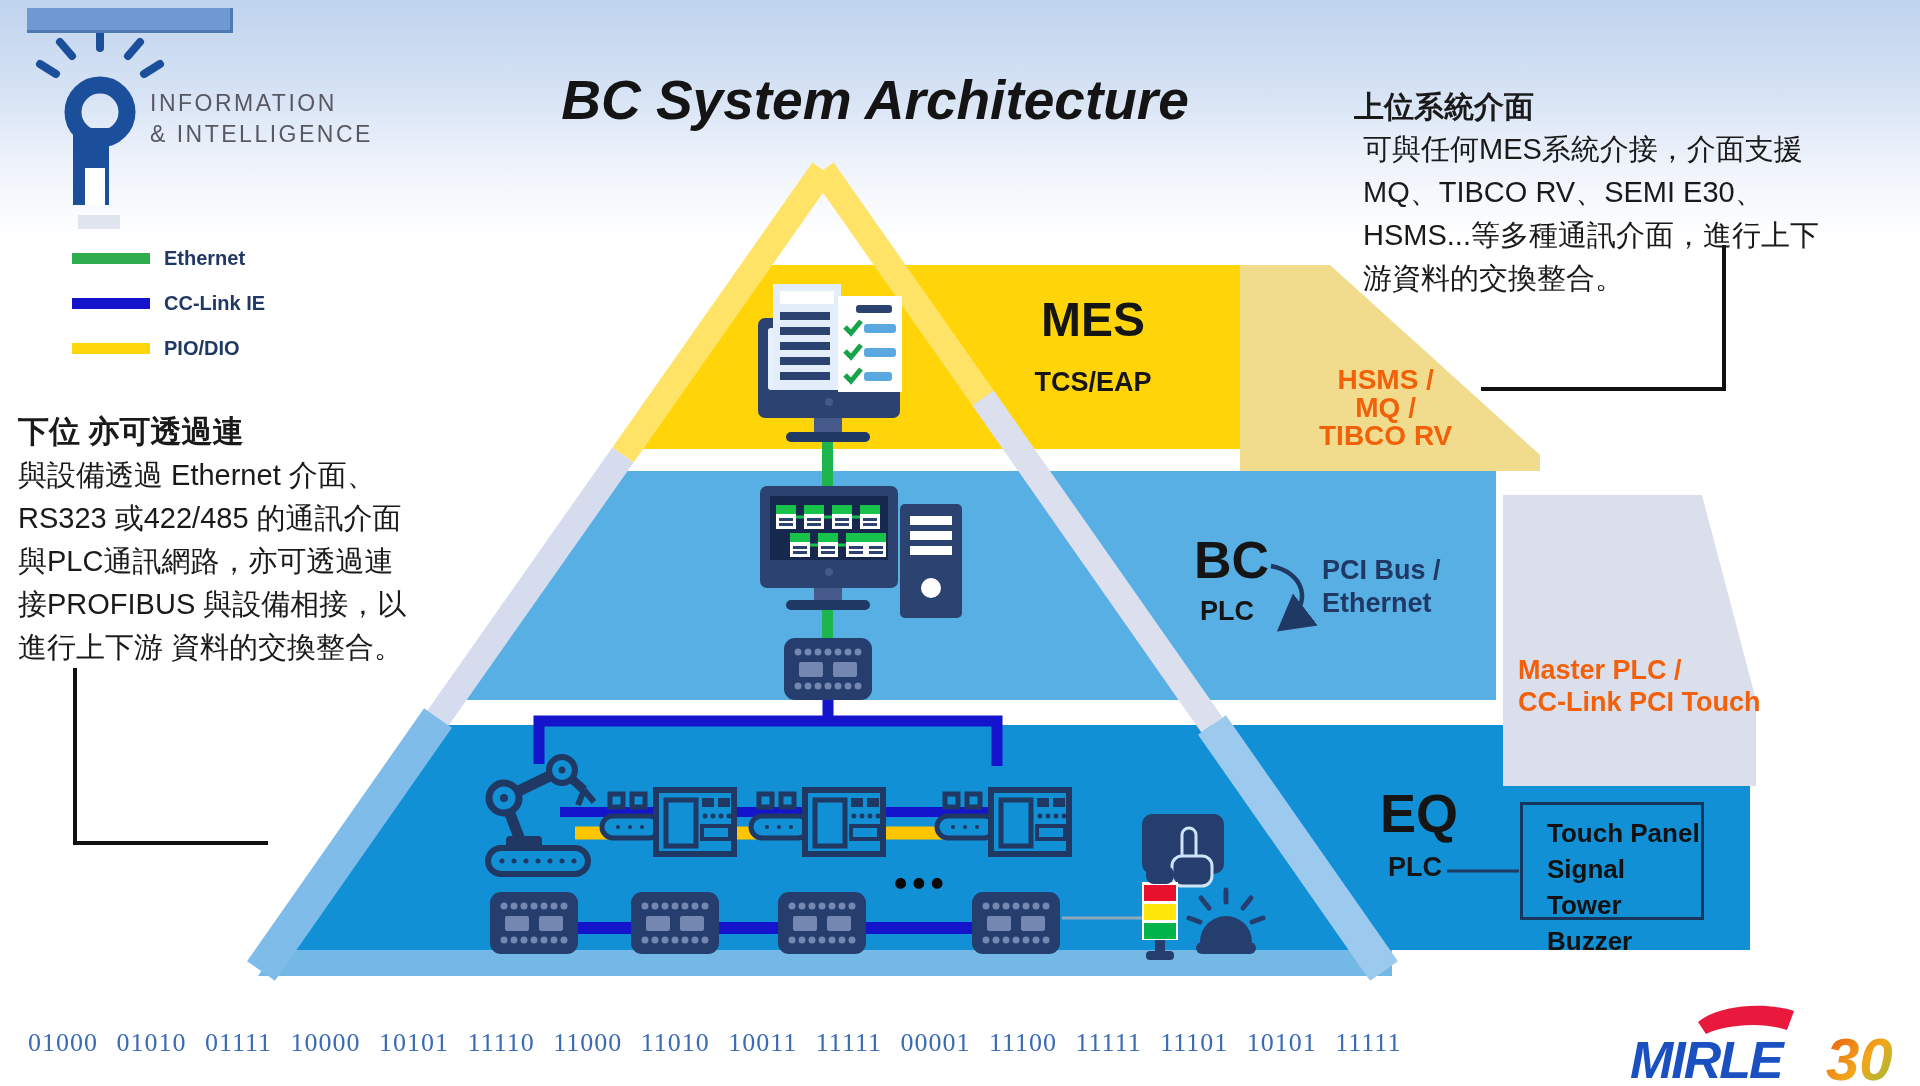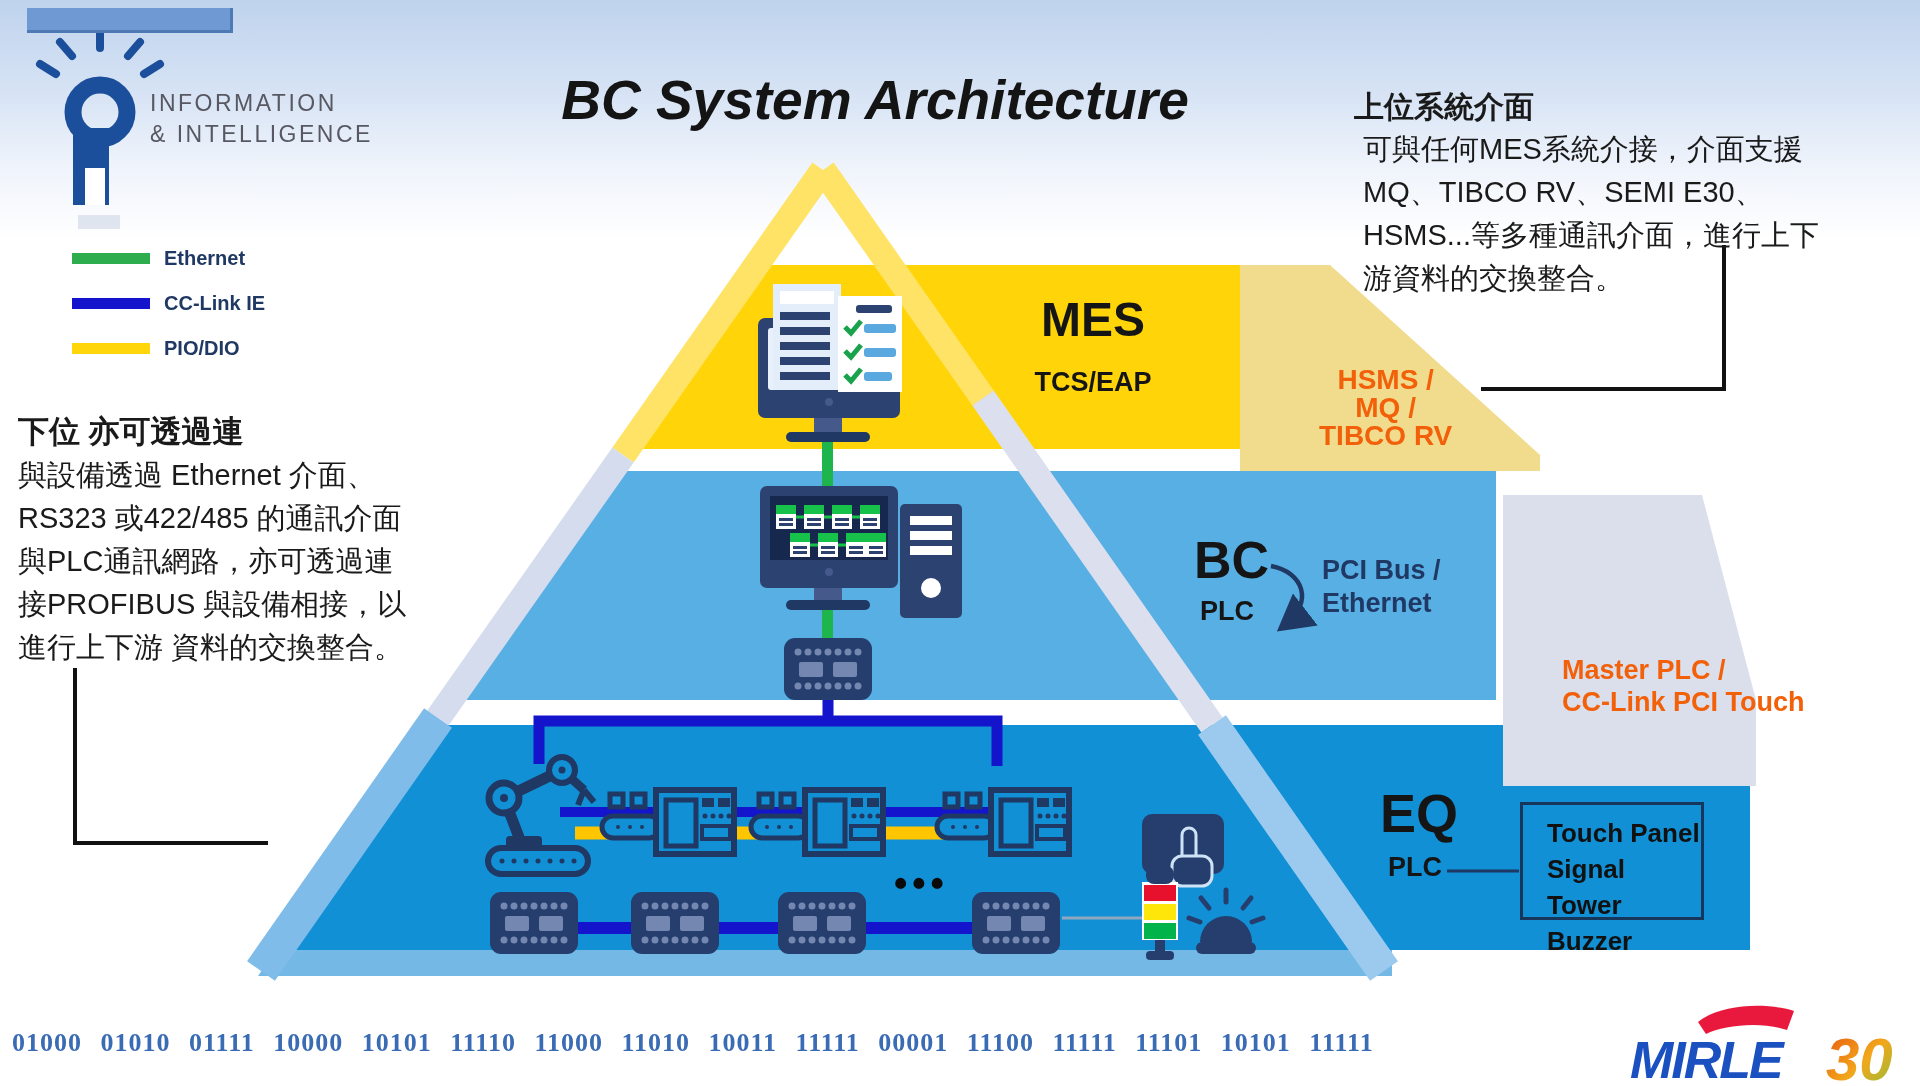--- a/index.html
+++ b/index.html
@@ -41,32 +41,32 @@
              font-size:48px;font-weight:800;color:#151515;}
   .mes-sublabel{left:1027px;top:350px;width:132px;text-align:center;
              font-size:27px;font-weight:bold;color:#151515;margin-top:17px;}
   .bc-label{left:1194px;top:530px;font-size:52px;font-weight:800;color:#151515;}
   .bc-sublabel{left:1200px;top:596px;font-size:27px;font-weight:bold;color:#151515;}
   .eq-label{left:1380px;top:782px;font-size:54px;font-weight:800;color:#151515;}
   .eq-sublabel{left:1388px;top:852px;font-size:27px;font-weight:bold;color:#151515;}
 
   .iface{font-weight:bold;color:#f2600a;}
   .hsms{left:1319px;top:366px;font-size:28px;line-height:28px;text-align:center;}
-  .master{left:1518px;top:654px;font-size:27px;line-height:32px;margin-left:44px;}
+  .master{left:1518px;top:654px;font-size:27px;line-height:32px;}
   .pcibus{left:1322px;top:554px;font-size:27px;line-height:33px;font-weight:bold;color:#1f3864;}
 
   .device-box{left:1520px;top:802px;width:184px;height:118px;
               border:3px solid #16365c;box-sizing:border-box;
               padding:10px 0 0 24px;}
   .device-box .box-line{font-size:26px;line-height:36px;font-weight:bold;color:#111;}
 
   .ellipsis{left:894px;top:862px;font-size:38px;font-weight:900;color:#0a0a0a;letter-spacing:5px;}
 
-  .binary{left:12px;top:1028px;font-family:"Liberation Serif","DejaVu Serif",serif;
-          font-size:26px;font-weight:700;color:#3a6bb5;word-spacing:11px;letter-spacing:1px;
+  .binary{left:28px;top:1028px;font-family:"Liberation Serif","DejaVu Serif",serif;
+          font-size:26px;font-weight:400;color:#3a6bb5;word-spacing:11px;letter-spacing:1px;
           white-space:nowrap;}
 
   .brand{left:1628px;top:998px;width:292px;height:88px;}
 </style>
 </head>
 <body>
 
 <div id="slide">
 
   <svg id="diagram-svg" width="1920" height="1086" viewBox="0 0 1920 1086">

